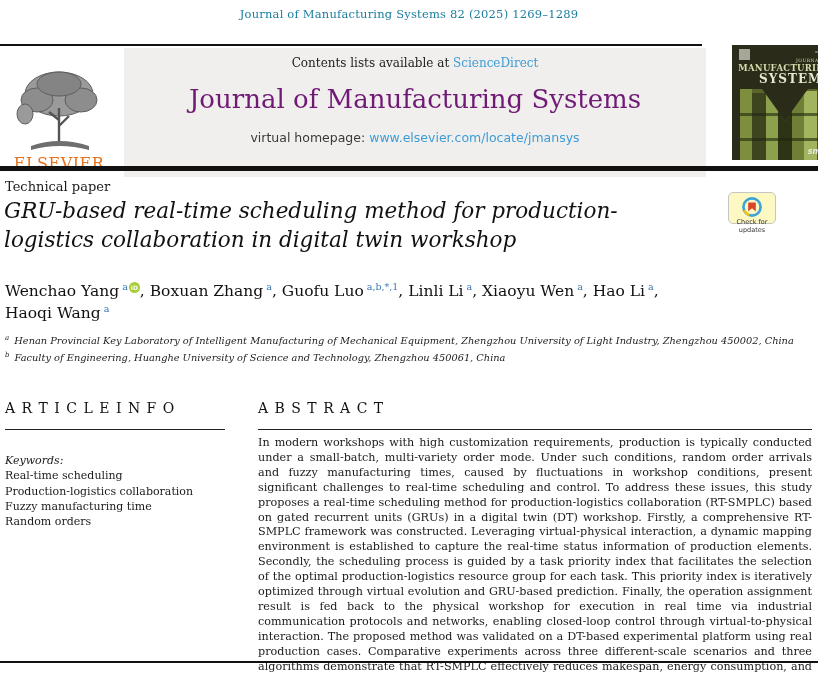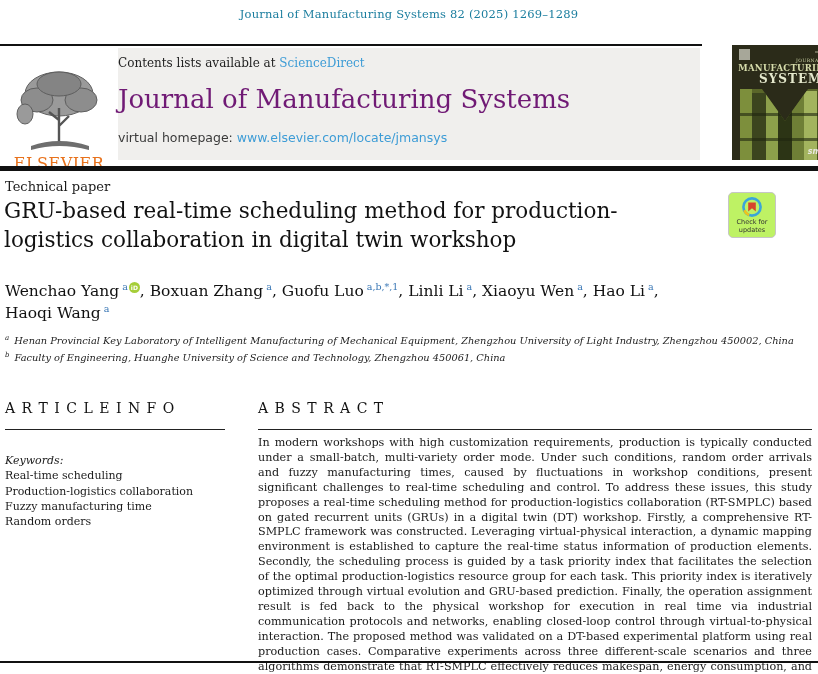--- a/index.html
+++ b/index.html
@@ -24,22 +24,22 @@
   
   .elsevier { position:absolute; left:6px; top:64px; width:106px; height:114px; text-align:center; }
   .elsevier svg { display:block; margin:0 auto; }
   .elsevier-word {
     font-family:"DejaVu Serif", serif; font-size:16px; color:#e8721c;
     letter-spacing:.5px; margin-top:-2px;
   }
 
   
   .banner {
-    position:absolute; left:118px; top:48px; width:582px; height:112px;
-    background:#f0efed; 
+    position:absolute; left:124px; top:48px; width:582px; height:129px;
+    background:#f0efed; text-align:center;
   }
   .banner-contents { margin-top:8px; font-size:12px; color:#222; }
   .link-blue { color:#3d9cd6; }
   .banner-journal { margin-top:14px; font-size:26px; color:#701a75; }
   .banner-homepage { margin-top:16px; font-family:"DejaVu Sans", sans-serif; font-size:12.5px; color:#3a3a3a; }
 
   
   .cover {
     position:absolute; left:732px; top:45px; width:106px; height:115px;
     background:#2b2b19; overflow:hidden;
@@ -52,40 +52,40 @@
   .cover-line3 { font-size:12px; font-weight:bold; color:#e4e8cc; letter-spacing:1px; }
   .cover svg.m-collage { position:absolute; left:0; top:38px; }
   .cover-sme { position:absolute; right:5px; bottom:4px; font-family:"DejaVu Sans", sans-serif;
     font-style:italic; font-weight:bold; font-size:8px; color:#e8e8e0; }
   .cover-sme .arrow { color:#7ab2d8; font-style:normal; }
 
   
   .type-label { position:absolute; left:5px; top:179px; font-size:13px; color:#1a1a1a; }
   .title {
     position:absolute; left:4px; top:197px; width:660px;
-    font-size:21.5px; line-height:1.33; color:#111;
+    font-size:21.5px; line-height:1.33; color:#111;font-style:italic;
   }
   .authors {
     position:absolute; left:5px; top:280px; width:672px;
     font-size:15.5px; line-height:1.42; color:#111;
   }
   .authors sup { font-size:9.5px; color:#3a77b5; }
   .orcid {
     display:inline-block; width:11px; height:11px; border-radius:50%;
     background:#a6ce39; color:#fff; font-family:"DejaVu Sans", sans-serif;
     font-size:6px; font-weight:bold; text-align:center; line-height:11px;
     vertical-align:super; margin-left:1px;
   }
   .affils { position:absolute; left:5px; top:331px; font-size:9.8px; font-style:italic; line-height:14px; color:#222; }
   .affils sup { font-size:7px; margin-right:2px; }
 
   
   .check-badge {
-    position:absolute; left:728px; top:192px; width:48px; height:46px;
-    background:#bef264; border:1px solid #c6c6c6; border-radius:5px; text-align:center;
+    position:absolute; left:728px; top:192px; width:48px; height:32px;
+    background:#fef9c3; border:1px solid #c6c6c6; border-radius:5px; text-align:center;
   }
   .check-badge svg { display:block; margin:3px auto 0; }
   .check-badge-text {
     font-family:"DejaVu Sans", sans-serif; font-size:6.5px; line-height:1.25;
     color:#333; margin-top:0px;
   }
 
   
   .info-col { position:absolute; left:5px; top:400px; width:220px; }
   .abstract-col { position:absolute; left:258px; top:400px; width:554px; }

